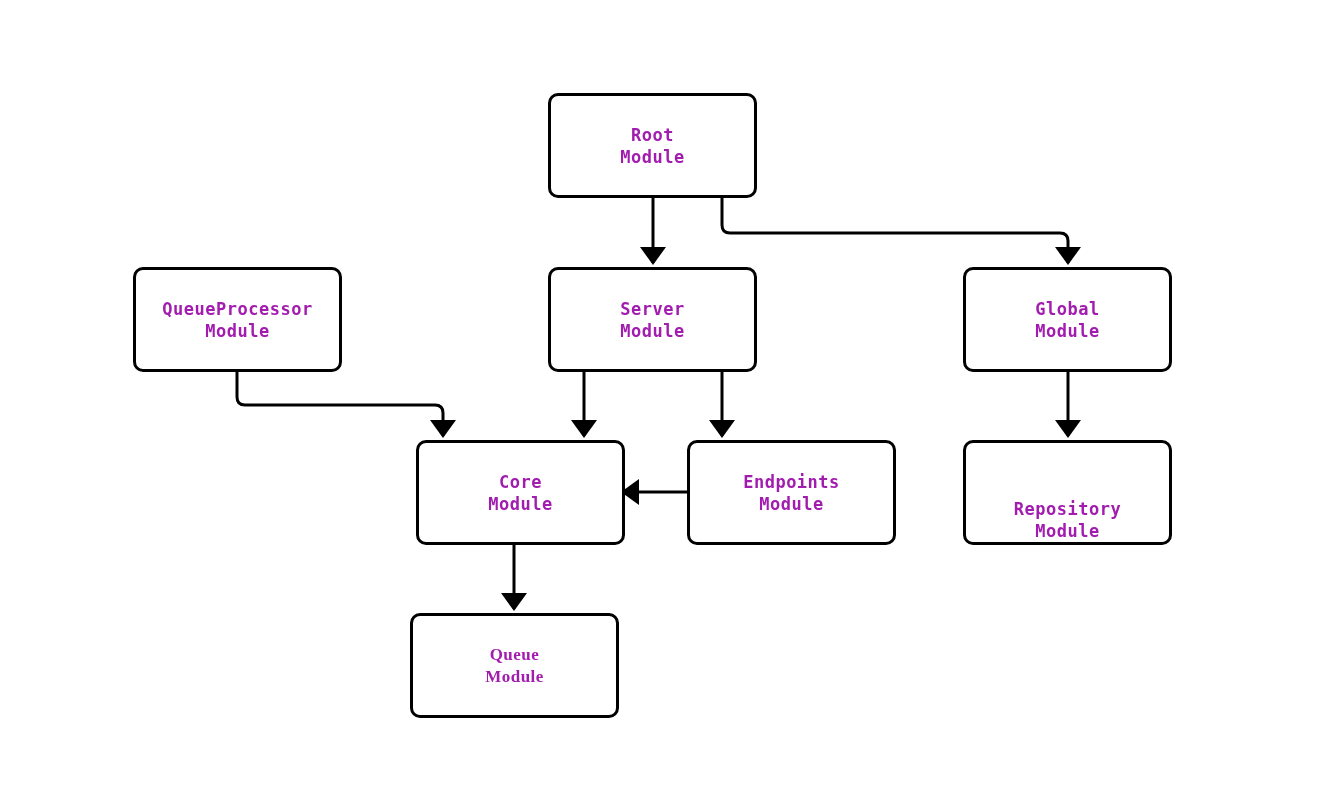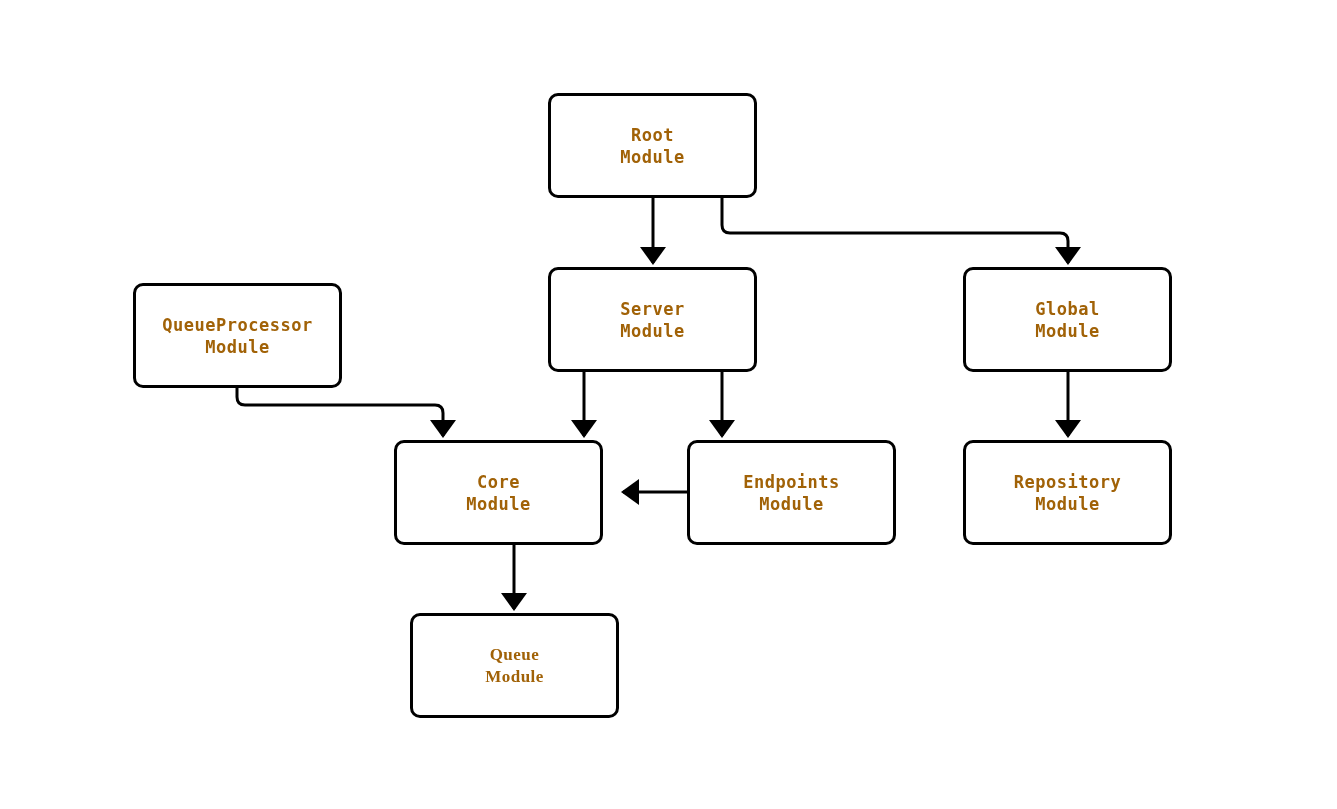--- a/index.html
+++ b/index.html
@@ -40,33 +40,33 @@
     border: 3px solid #000000;
     border-radius: 10px;
     display: flex;
     align-items: center;
     justify-content: center;
   }
   .node-label {
     font-weight: bold;
     font-size: 17px;
     line-height: 22px;
-    color: #a16207;
+    color: #a21caf;
     text-align: center;
     white-space: pre-line;
     letter-spacing: 0.5px;
   }
   
   .pos-root         { left: 548px; top: 93px;  }
-  .pos-queueproc    { left: 133px; top: 267px; margin-top: 16px; }
+  .pos-queueproc    { left: 133px; top: 267px; }
   .pos-server       { left: 548px; top: 267px; }
   .pos-global       { left: 963px; top: 267px; }
-  .pos-core         { left: 394px; top: 440px; }
+  .pos-core         { left: 416px; top: 440px; }
   .pos-endpoints    { left: 687px; top: 440px; justify-content: center; }
-  .pos-repository   { left: 963px; top: 440px; }
+  .pos-repository   { left: 963px; top: 440px; align-items: flex-end; }
   .pos-queue        { left: 410px; top: 613px; font-family: Liberation Serif, serif; }
 </style>
 </head>
 <body>
 
 <div class="canvas">
 
   <svg class="edge-layer" width="1337" height="809" viewBox="0 0 1337 809" xmlns="http://www.w3.org/2000/svg">
     <defs>
       <marker id="arrow" markerWidth="18" markerHeight="26" refX="16" refY="13" orient="auto" markerUnits="userSpaceOnUse">

